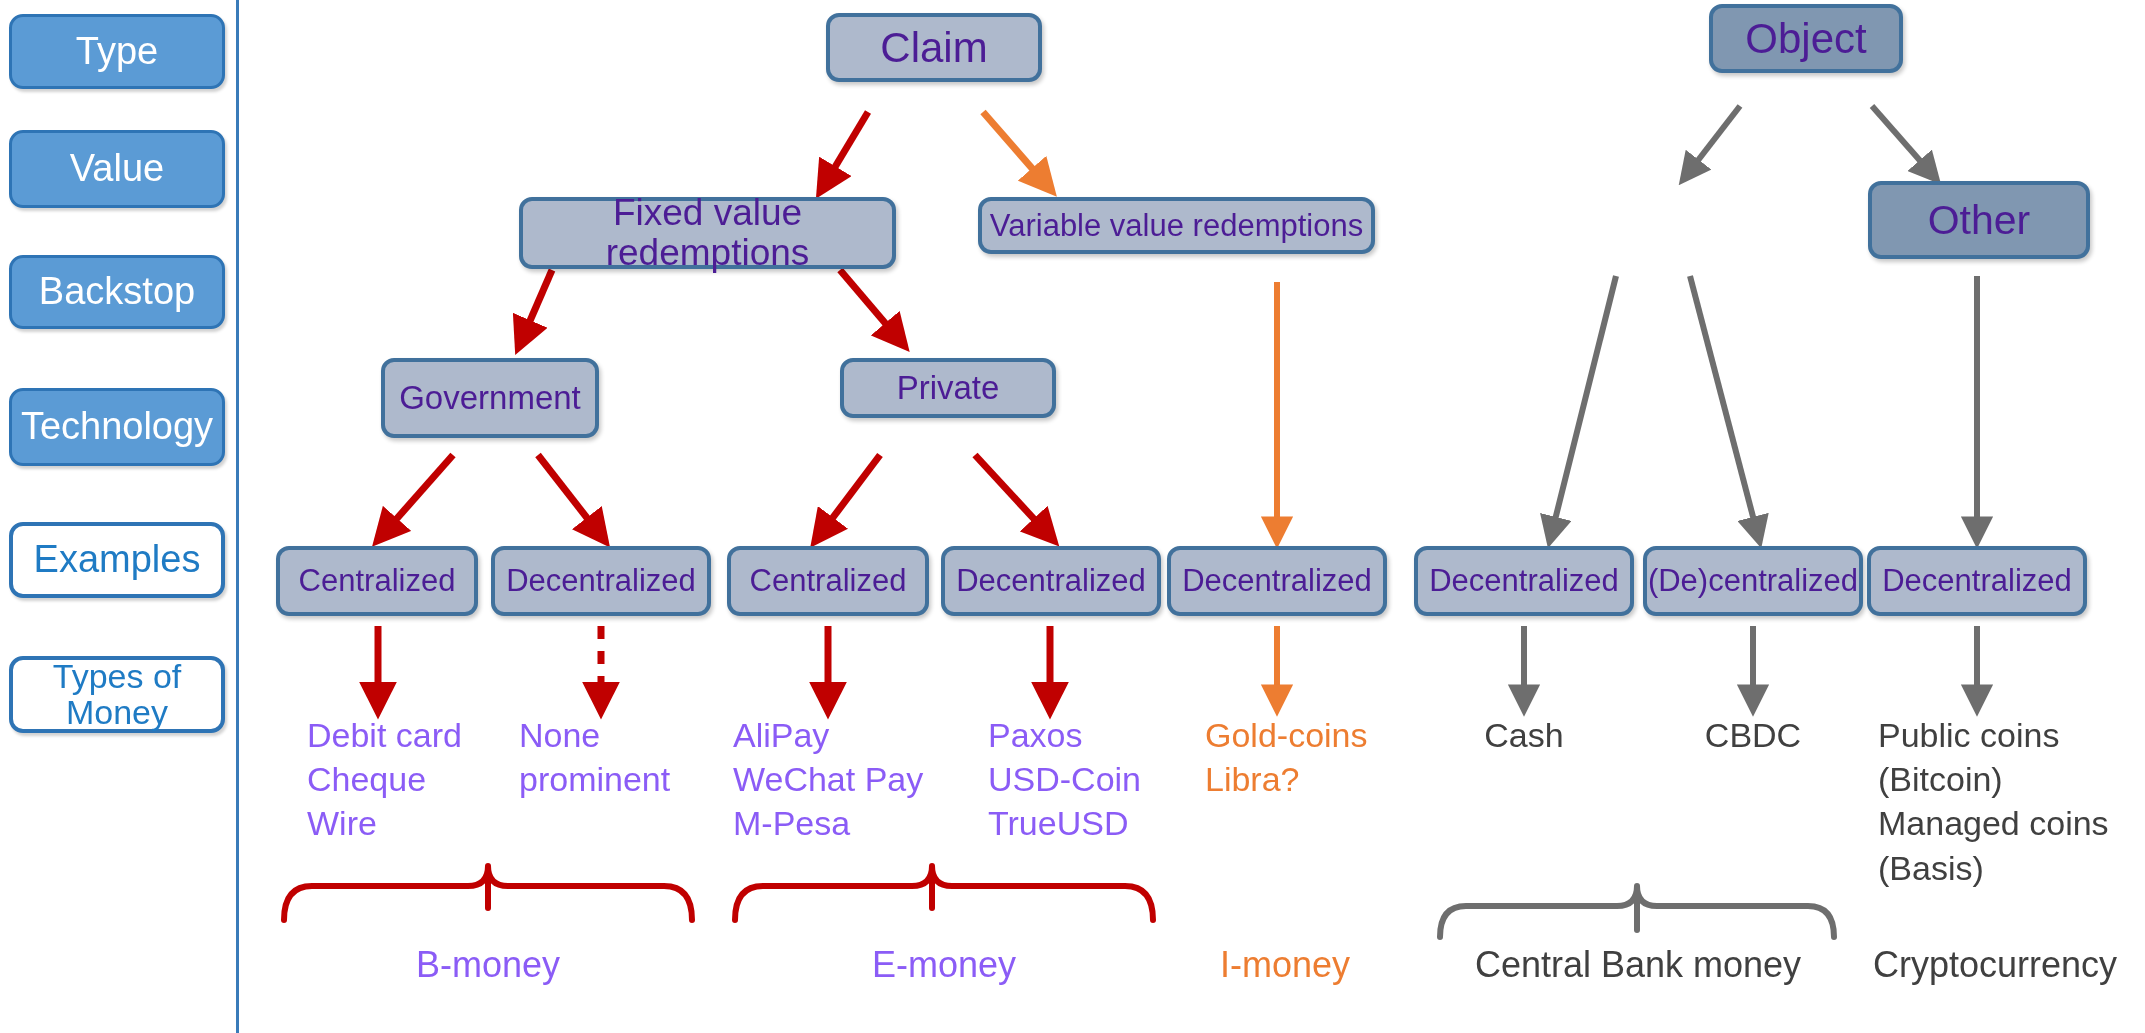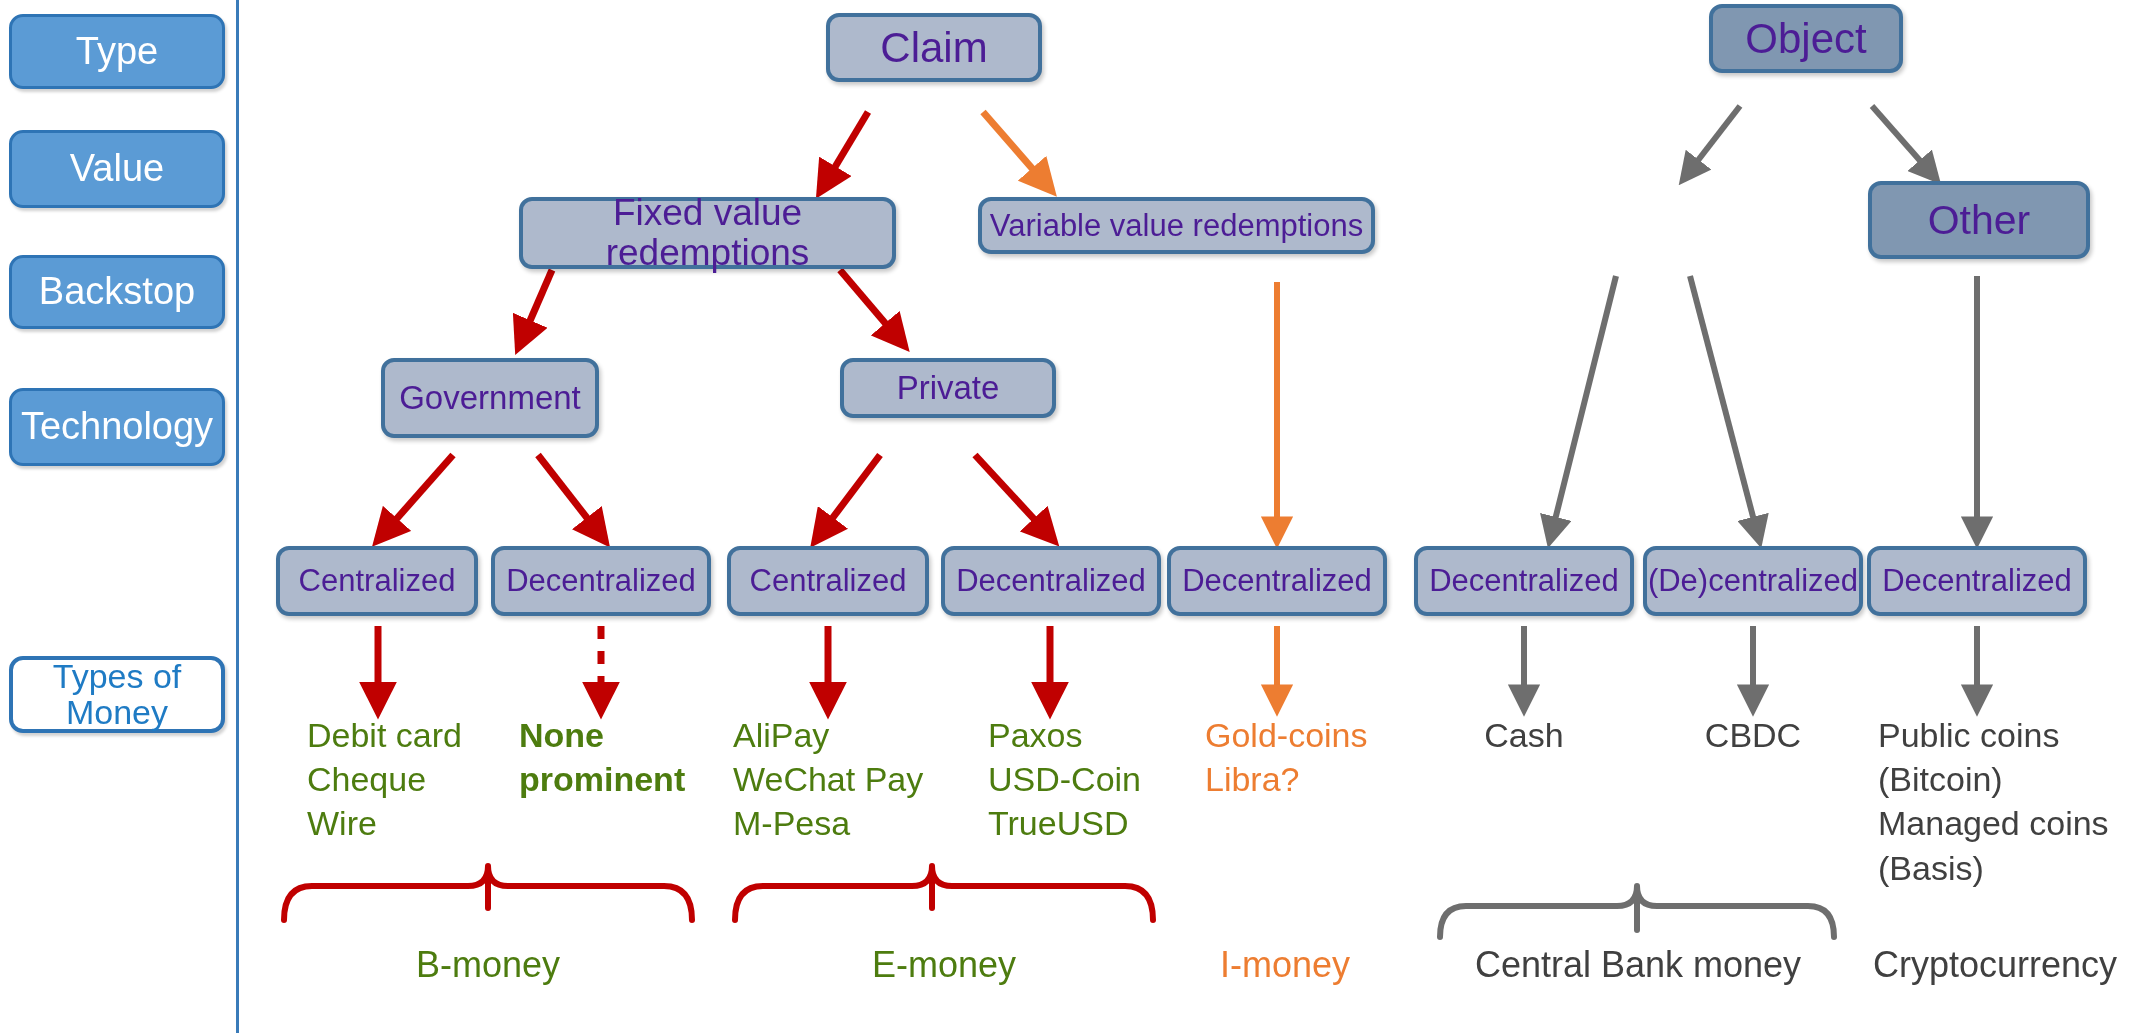--- a/index.html
+++ b/index.html
@@ -27,21 +27,21 @@
     align-items:center;justify-content:center;text-align:center;
     border-radius:13px;border:4px solid #41719C;color:#4c1d95;
     background:#AEB9CC;line-height:1.08;
     box-shadow:2px 3px 4px rgba(0,0,0,.22);
     padding:0 6px;
   }
   .node.dark{background:#8097B1;}
 
   
   .txt{position:absolute;line-height:1.30;white-space:pre-line;}
-  .txt.red{color:#4d7c0f;}
+  .txt.red{color:#8b5cf6;}
   .txt.orange{color:#ED7D31;}
   .txt.grey{color:#404040;}
   .txt.c{text-align:center;}
 
   svg.layer{position:absolute;left:0;top:0;width:2145px;height:1033px;pointer-events:none;}
 </style>
 </head>
 <body>
 
 <div id="stage">
@@ -99,20 +99,21 @@
     <path d="M1440,937 Q1440,906 1466,906 L1617,906 Q1637,906 1637,886 Q1637,906 1657,906 L1808,906 Q1834,906 1834,937" fill="none" stroke="#6E6E6E" stroke-width="6" stroke-linecap="round"></path>
     <line x1="1637" y1="886" x2="1637" y2="930" stroke="#6E6E6E" stroke-width="6" stroke-linecap="round"></line>
   </svg>
 
   <div class="rail-divider"></div>
 
   <div class="rail-box" style="left:9px;top:130px;width:216px;height:78px;">Value</div>
   <div class="rail-box" style="left:9px;top:14px;width:216px;height:75px;">Type</div>
   <div class="rail-box" style="left:9px;top:255px;width:216px;height:74px;">Backstop</div>
   <div class="rail-box" style="left:9px;top:388px;width:216px;height:78px;">Technology</div>
+  <div class="rail-box hollow" style="left:9px;top:522px;width:216px;height:76px;">Examples</div>
   <div class="rail-box hollow" style="left:9px;top:656px;width:216px;height:77px;white-space:pre-line;font-size:34px;">Types of
 Money</div>
 
   <div class="node" style="left:826px;top:13px;width:216px;height:69px;font-size:42px;">Claim</div>
   <div class="node dark" style="left:1709px;top:4px;width:194px;height:69px;font-size:42px;">Object</div>
 
   <div class="node" style="left:519px;top:197px;width:377px;height:72px;font-size:37px;">Fixed value redemptions</div>
   <div class="node" style="left:978px;top:197px;width:397px;height:57px;font-size:31px;">Variable value redemptions</div>
   <div class="node dark" style="left:1868px;top:181px;width:222px;height:78px;font-size:41px;">Other</div>
 
@@ -124,21 +125,21 @@
   <div class="node" style="left:727px;top:546px;width:202px;height:70px;font-size:31px;">Centralized</div>
   <div class="node" style="left:941px;top:546px;width:220px;height:70px;font-size:31px;">Decentralized</div>
   <div class="node" style="left:1167px;top:546px;width:220px;height:70px;font-size:31px;">Decentralized</div>
   <div class="node" style="left:1414px;top:546px;width:220px;height:70px;font-size:31px;">Decentralized</div>
   <div class="node" style="left:1643px;top:546px;width:220px;height:70px;font-size:31px;">(De)centralized</div>
   <div class="node" style="left:1867px;top:546px;width:220px;height:70px;font-size:31px;">Decentralized</div>
 
   <div class="txt red" style="left:307px;top:713px;width:240px;font-size:34px;">Debit card
 Cheque
 Wire</div>
-  <div class="txt red" style="left:519px;top:713px;width:230px;font-size:34px;font-weight:bold;">None
+  <div class="txt red" style="left:519px;top:713px;width:230px;font-size:34px;">None
 prominent</div>
   <div class="txt red" style="left:733px;top:713px;width:250px;font-size:34px;">AliPay
 WeChat Pay
 M-Pesa</div>
   <div class="txt red" style="left:988px;top:713px;width:230px;font-size:34px;">Paxos
 USD-Coin
 TrueUSD</div>
   <div class="txt orange" style="left:1205px;top:713px;width:230px;font-size:34px;">Gold-coins
 Libra?</div>
   <div class="txt grey c" style="left:1424px;top:713px;width:200px;font-size:34px;">Cash</div>

